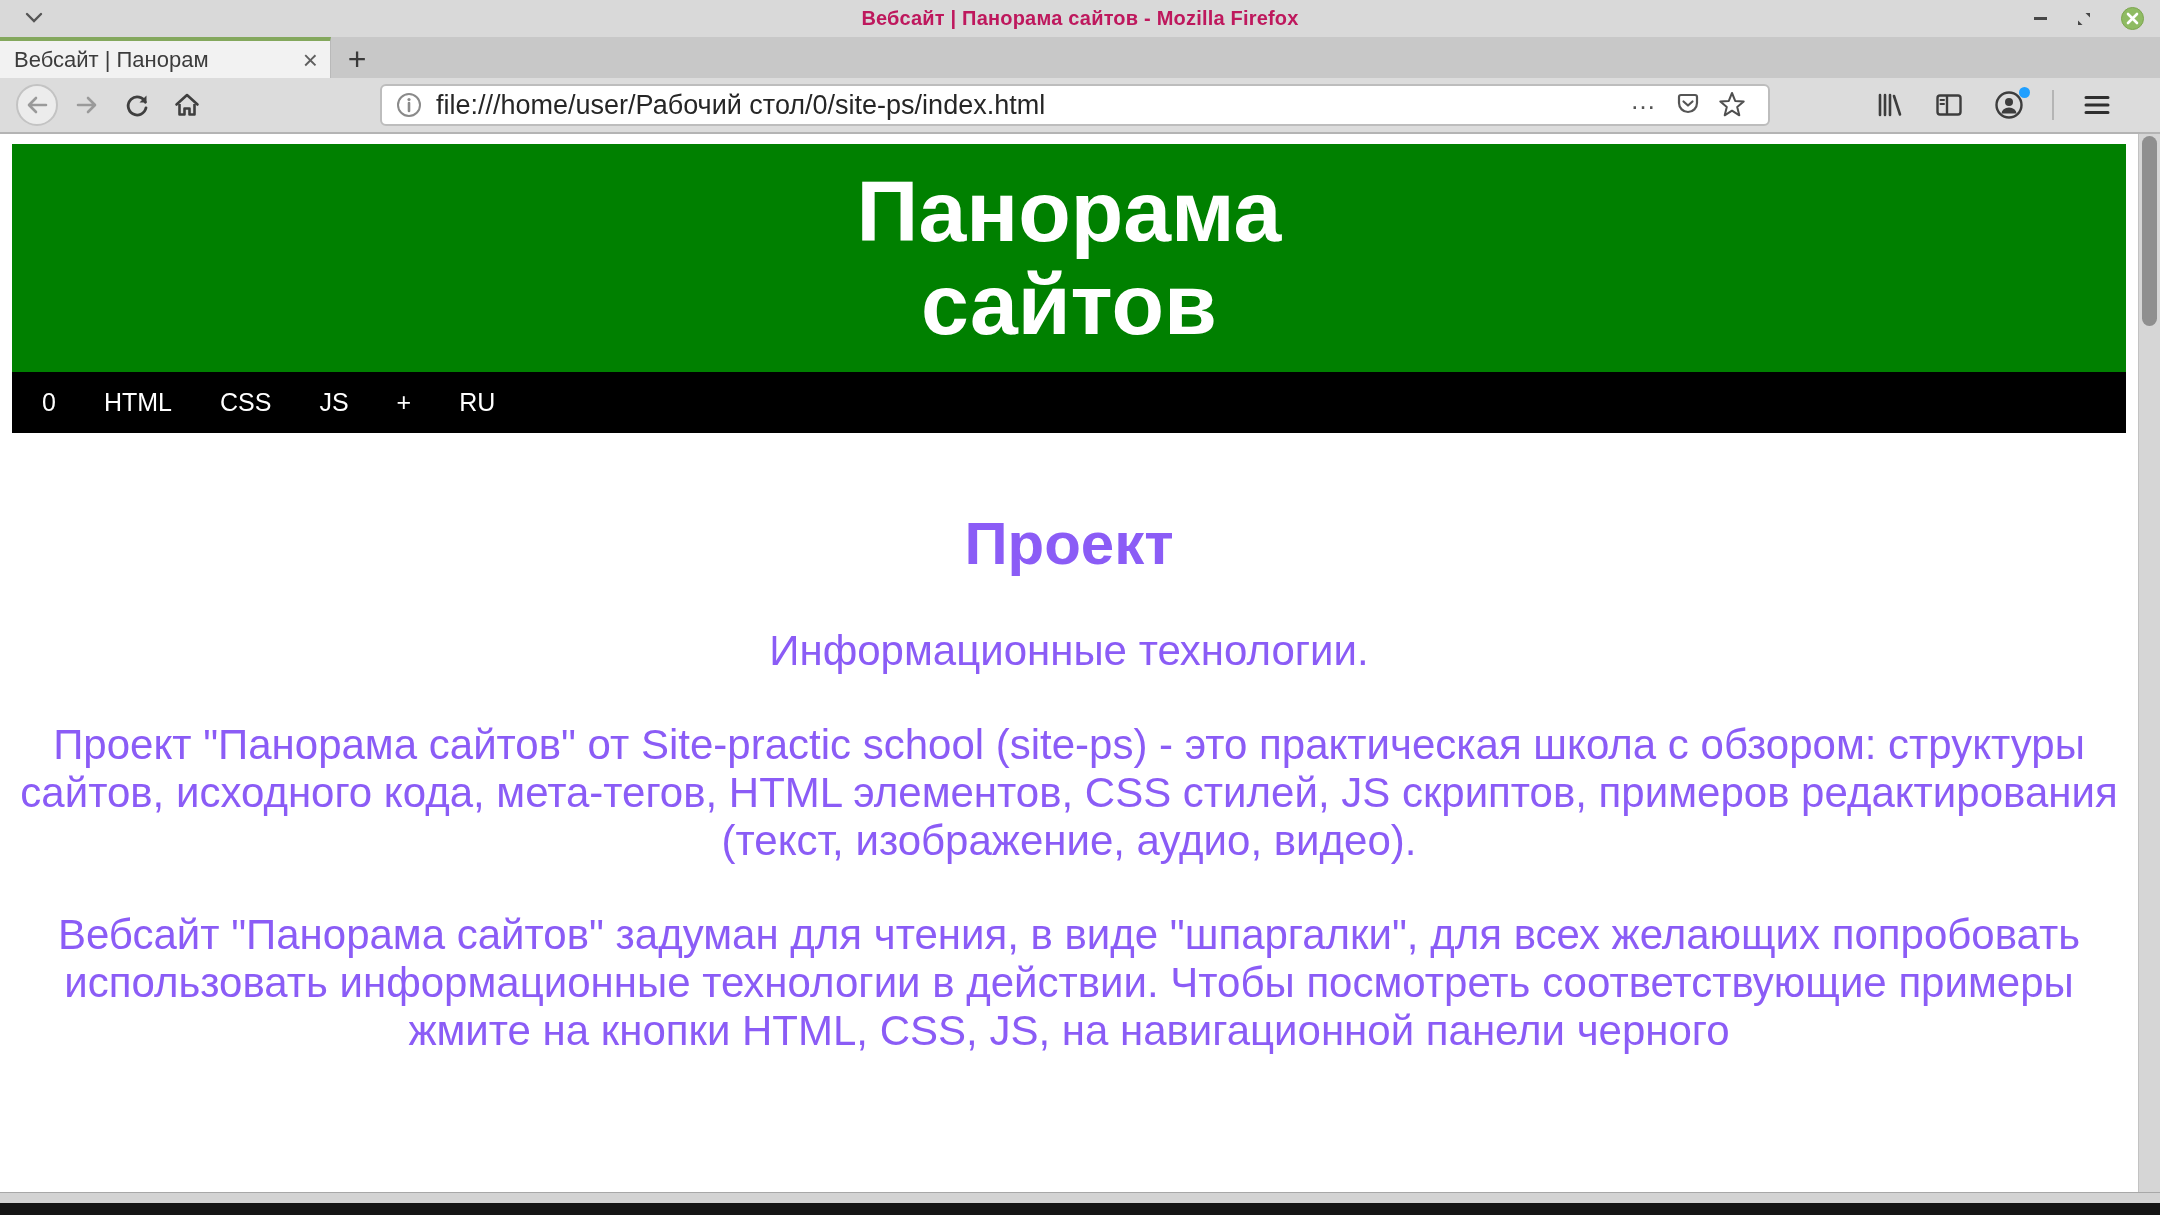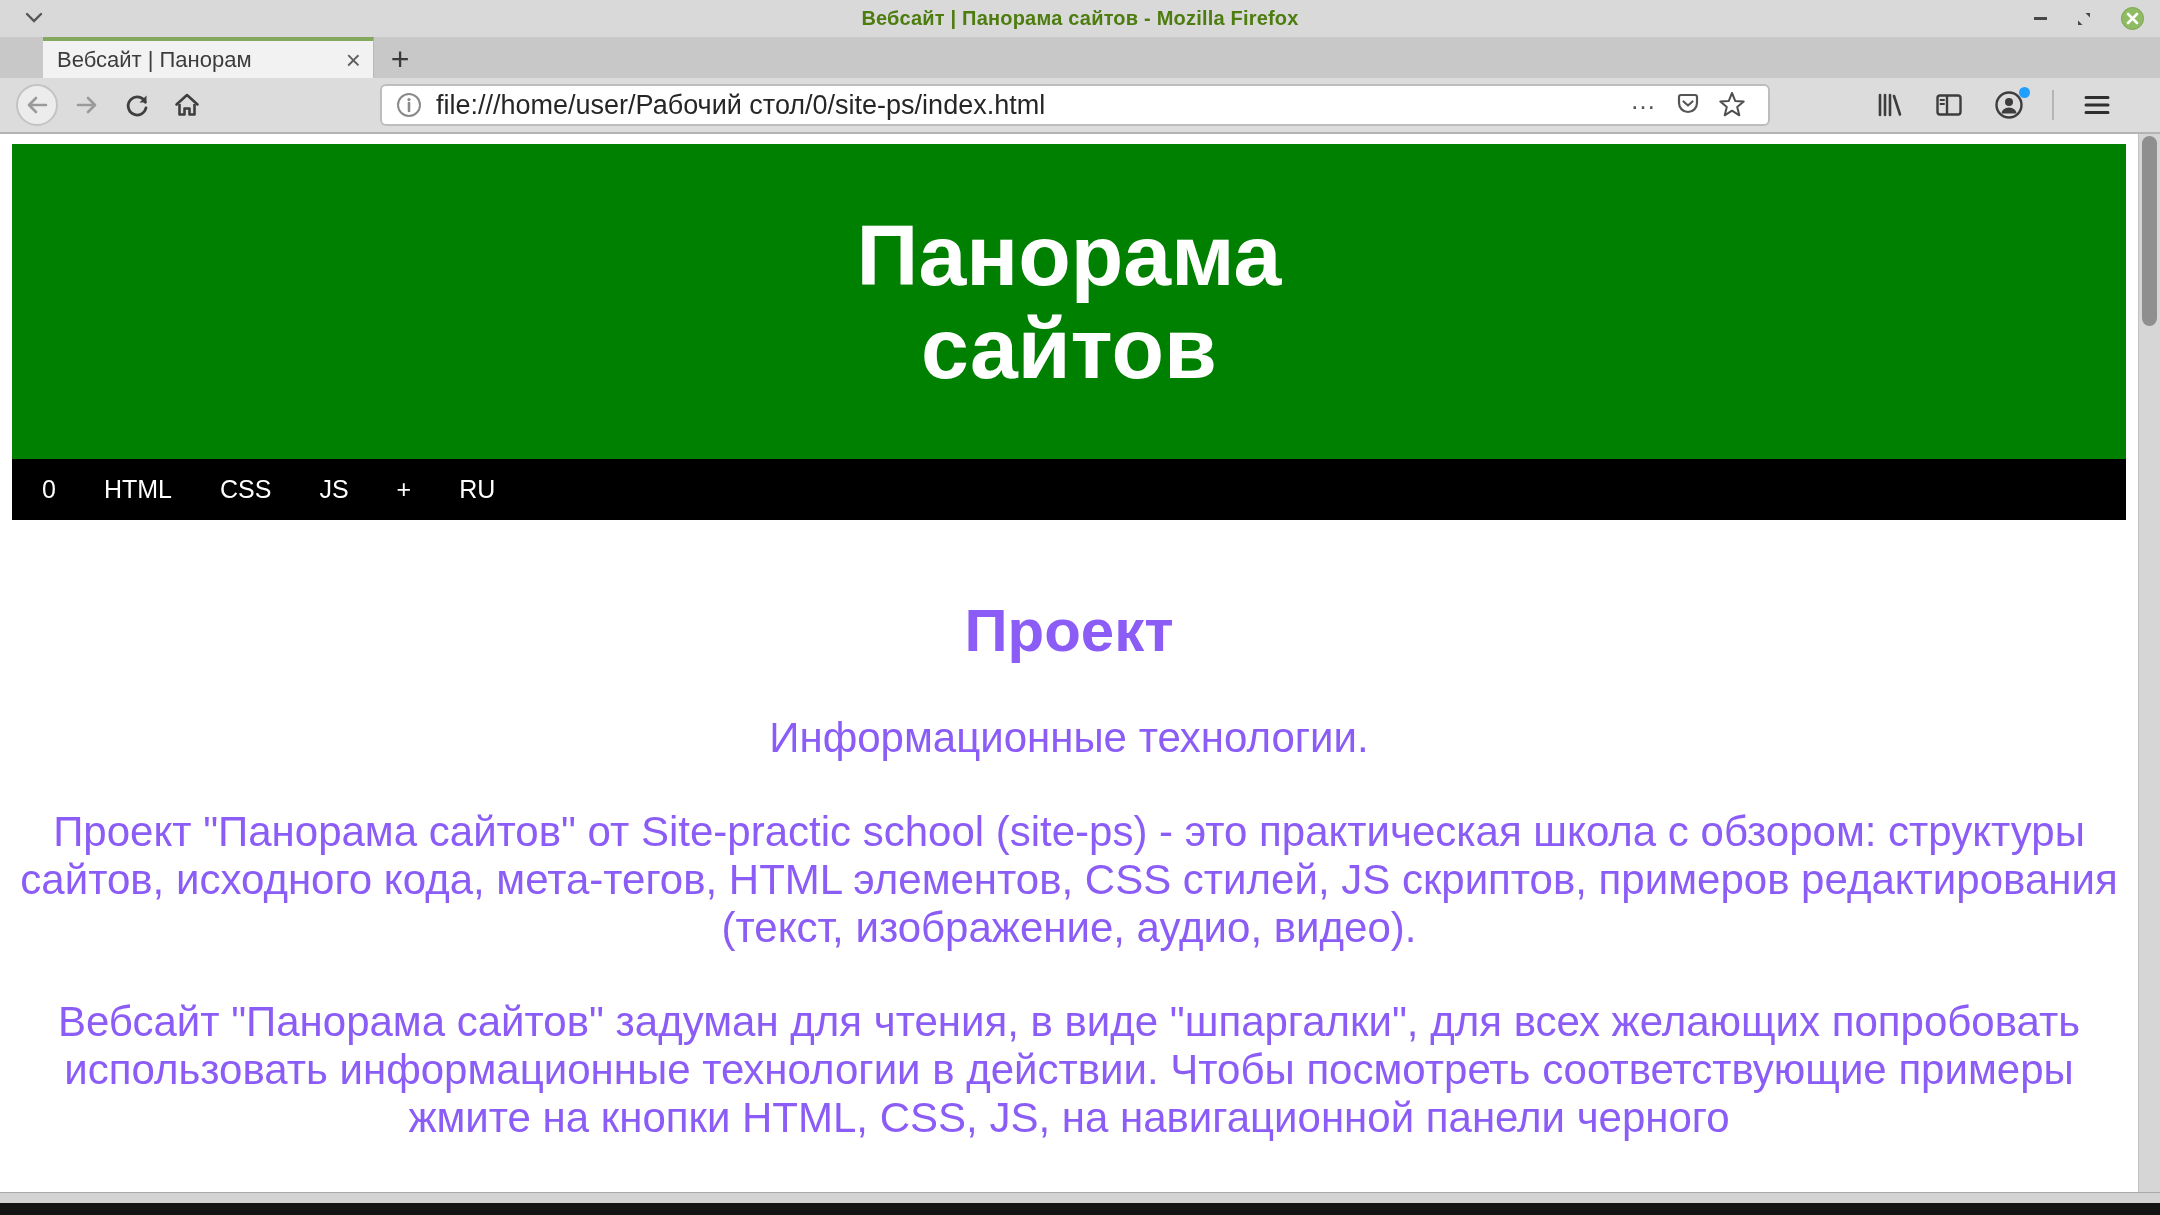--- a/index.html
+++ b/index.html
@@ -3,28 +3,28 @@
 <meta charset="utf-8">
 <style>
   * { box-sizing: border-box; margin: 0; padding: 0; }
   html,body { width:2160px; height:1215px; overflow:hidden; }
   body { font-family: "Liberation Sans", sans-serif; background:#ffffff; }
   .screen { position:relative; width:2160px; height:1215px; overflow:hidden; background:#ffffff; }
 
   
   .titlebar { position:relative; height:37px; background:#d9d9d9; display:flex; align-items:center; justify-content:center; }
   .titlebar-chevron { position:absolute; left:24px; top:11px; width:20px; height:14px; cursor:pointer; }
-  .titlebar-title { font-size:20px; font-weight:bold; color:#4d7c0f; letter-spacing:0.2px; }
+  .titlebar-title { font-size:20px; font-weight:bold; color:#be185d; letter-spacing:0.2px; }
   .win-controls { position:absolute; right:16px; top:0; height:37px; display:flex; align-items:center; gap:28px; }
   .win-btn { display:flex; align-items:center; justify-content:center; cursor:pointer; }
   .min-dash { width:13px; height:3px; background:#474747; }
   .close-circle { width:23px; height:23px; border-radius:50%; background:#8fbb63; border:1px solid #7da64f; display:flex; align-items:center; justify-content:center; }
 
   
-  .tabbar { height:41px; background:#c8c8c8; display:flex; align-items:stretch;padding-left:43px; }
+  .tabbar { height:41px; background:#c8c8c8; display:flex; align-items:stretch; }
   .tab { width:331px; background:#f2f2f2; border-top:4px solid #84a85d; border-right:1px solid #b9b9b9; display:flex; align-items:center; padding:0 10px 0 14px; cursor:pointer; }
   .tab-label { flex:1; font-size:22px; color:#3c3c3c; white-space:nowrap; overflow:hidden;
     -webkit-mask-image:linear-gradient(90deg,#000 82%,transparent 98%);
     mask-image:linear-gradient(90deg,#000 82%,transparent 98%); }
   .tab-close { font-size:26px; line-height:26px; color:#5f5f5f; padding:0 2px; cursor:pointer; }
   .newtab { width:52px; display:flex; align-items:center; justify-content:center; font-size:32px; color:#3a3a3a; cursor:pointer; padding-top:4px; }
 
   
   .toolbar { height:56px; background:#dcdcdc; border-bottom:2px solid #b4b4b4; display:flex; align-items:center; padding:0 40px 0 14px; }
   .tb-btn { width:46px; height:44px; display:flex; align-items:center; justify-content:center; cursor:pointer; flex:none; }
@@ -39,21 +39,21 @@
   .tb-spacer { flex:1; }
   .tb-right { display:flex; align-items:center; gap:10px; }
   .tb-sep { width:2px; height:30px; background:#b5b5b5; margin:0 10px; }
 
   
   .viewport { position:relative; height:1081px; background:#ffffff; overflow:hidden; }
   .v-scrollbar { position:absolute; right:0; top:0; width:22px; height:100%; background:#d6d6d6; border-left:1px solid #c2c2c2; cursor:pointer; }
   .v-thumb { position:absolute; top:2px; left:3px; width:15px; height:190px; background:#8f8f8f; border-radius:8px; cursor:grab; }
 
   .page { margin:10px 34px 0 12px; }
-  .hero { background:#008000; height:315px; display:flex; flex-direction:column; justify-content:center; align-items:center; }
+  .hero { background:#008000; height:228px; display:flex; flex-direction:column; justify-content:center; align-items:center; }
   .hero-line { color:#ffffff; font-weight:bold; font-size:86px; line-height:93px; text-align:center; }
   .mainnav { background:#000000; height:61px; display:flex; align-items:center; padding:0 30px; gap:48px; }
   .mainnav a { color:#ffffff; font-size:25px; text-decoration:none; cursor:pointer; }
 
   .content { text-align:center; color:#8b5cf6; }
   .content h1 { font-size:60px; line-height:66px; font-weight:bold; margin:78px 0 50px; }
   .content p { font-size:42px; line-height:48px; margin:46px 0; }
 
   
   .window-bottom-edge { position:absolute; left:0; bottom:12px; width:2160px; height:11px; background:#d3d3d3; border-top:1px solid #a8a8a8; }

